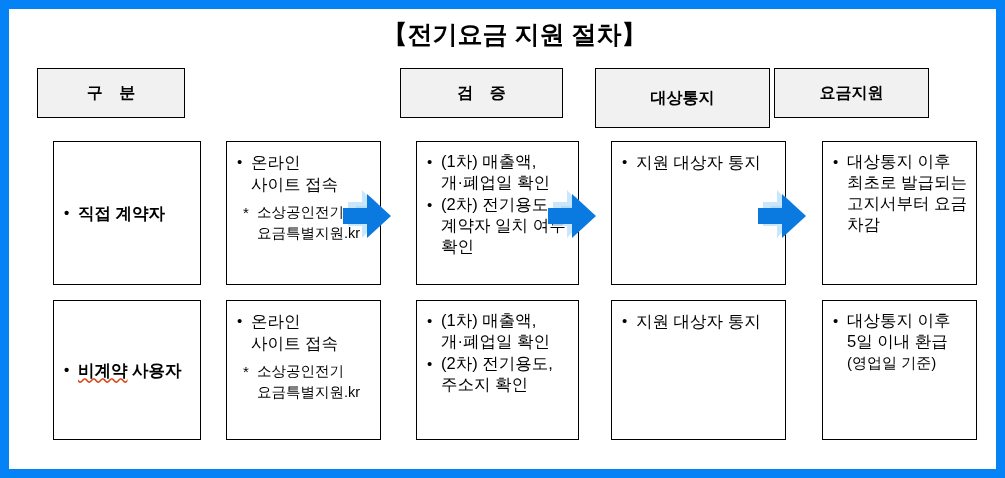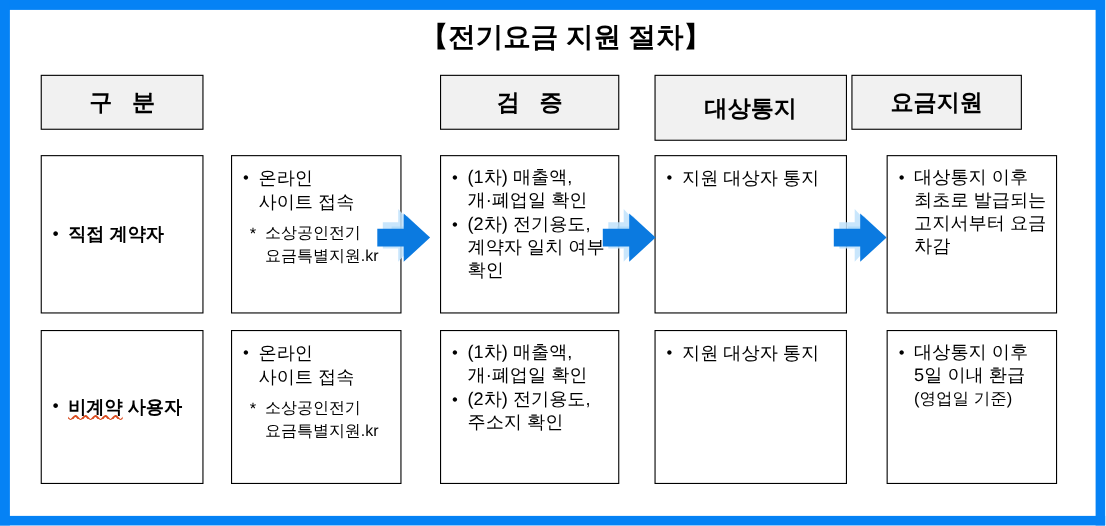--- a/index.html
+++ b/index.html
@@ -51,29 +51,30 @@
     position: absolute;
     box-sizing: border-box;
     border: 1.6px solid #000000;
     background: #ffffff;
   }
   .header-box {
     background: #f1f1f1;
     display: flex;
     align-items: center;
     justify-content: center;
-    font-size: 21px;
+    font-size: 16px;
     font-weight: bold;
     color: #000000;
   }
   .header-box.spaced { letter-spacing: 6px; text-indent: 6px; }
 
   
   .cell {
     padding: 9px 6px 6px 8px;
+    margin-left: 16px;
   }
   .cell.vcenter {
     display: flex;
     flex-direction: column;
     justify-content: center;
     padding-top: 0;
     padding-bottom: 0;
     font-weight: bold;
   }
 

